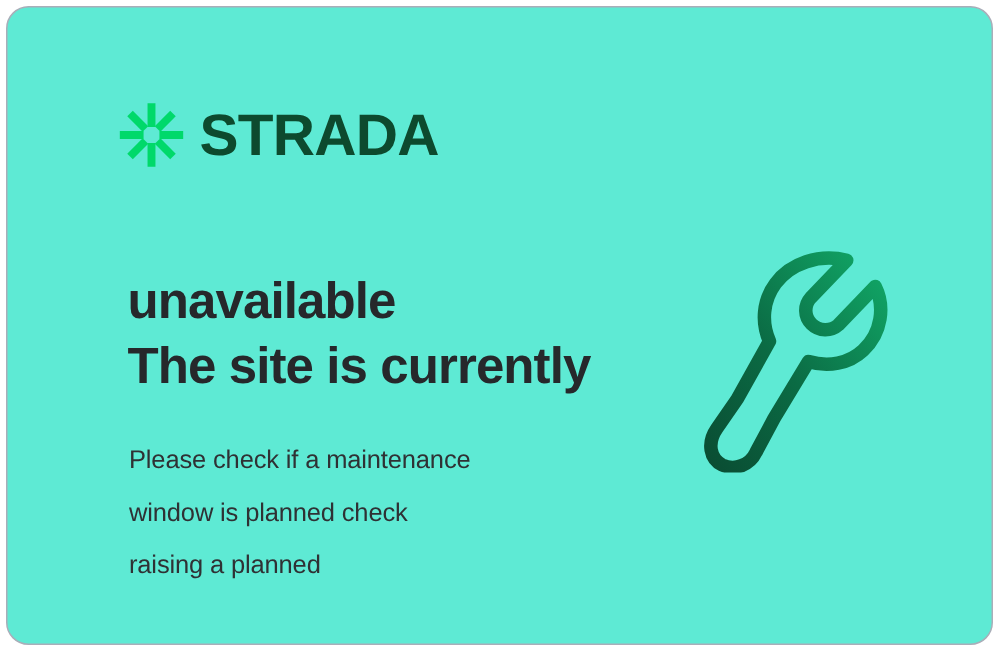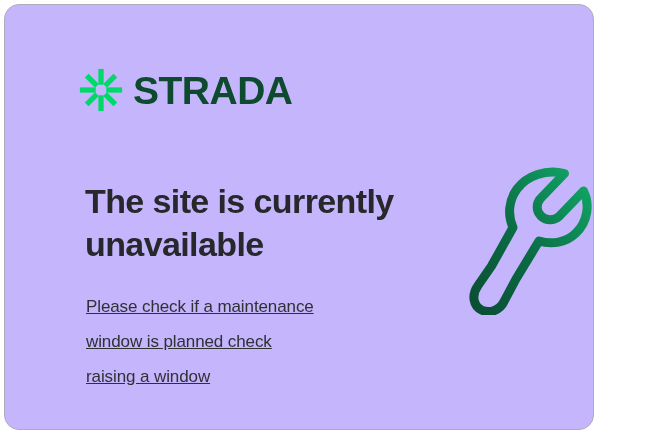--- a/index.html
+++ b/index.html
@@ -20,24 +20,24 @@
     width: 666px;
     height: 436px;
     background: #ffffff;
   }
 
   
   .card {
     position: absolute;
     left: 4px;
     top: 4px;
-    width: 590px;
+    width: 658px;
     height: 426px;
     box-sizing: border-box;
-    background: #c4b5fd;
+    background: #5eead4;
     border: 1px solid #a9aeb9;
     border-radius: 15px;
   }
 
   
   .logo {
     position: absolute;
     left: 74px;
     top: 63px;
     display: flex;
@@ -81,21 +81,20 @@
     top: 268px;
     width: 320px;
     font-size: 17px;
     font-weight: normal;
     line-height: 2.05;
     letter-spacing: -0.1px;
     color: #2f3134;
   }
   .body-copy .ln {
     display: block;
-    text-decoration: underline;
   }
 
   
   .wrench {
     position: absolute;
     left: 455px;
     top: 155px;
     width: 155px;
     height: 155px;
   }
@@ -130,28 +129,28 @@
               <polygon points="63,44 96,44 96,56 63,56"></polygon>
             </g>
           </g>
         </svg>
       </span>
 
       <span class="logo-word">STRADA</span>
     </div>
 
     <h1 class="headline">
+      <span class="ln">unavailable</span>
       <span class="ln">The site is currently</span>
-      <span class="ln">unavailable</span>
     </h1>
 
     <p class="body-copy">
       <span class="ln">Please check if a maintenance</span>
       <span class="ln">window is planned check</span>
-      <span class="ln">raising a window</span>
+      <span class="ln">raising a planned</span>
     </p>
 
     <div class="wrench">
       <svg viewBox="0 0 155 155" aria-hidden="true">
         <defs>
           <linearGradient id="wrenchGrad" x1="0" y1="1" x2="1" y2="0">
             <stop offset="0%" stop-color="#0a4d33"></stop>
             <stop offset="45%" stop-color="#0b6b44"></stop>
             <stop offset="100%" stop-color="#11a867"></stop>
           </linearGradient>

